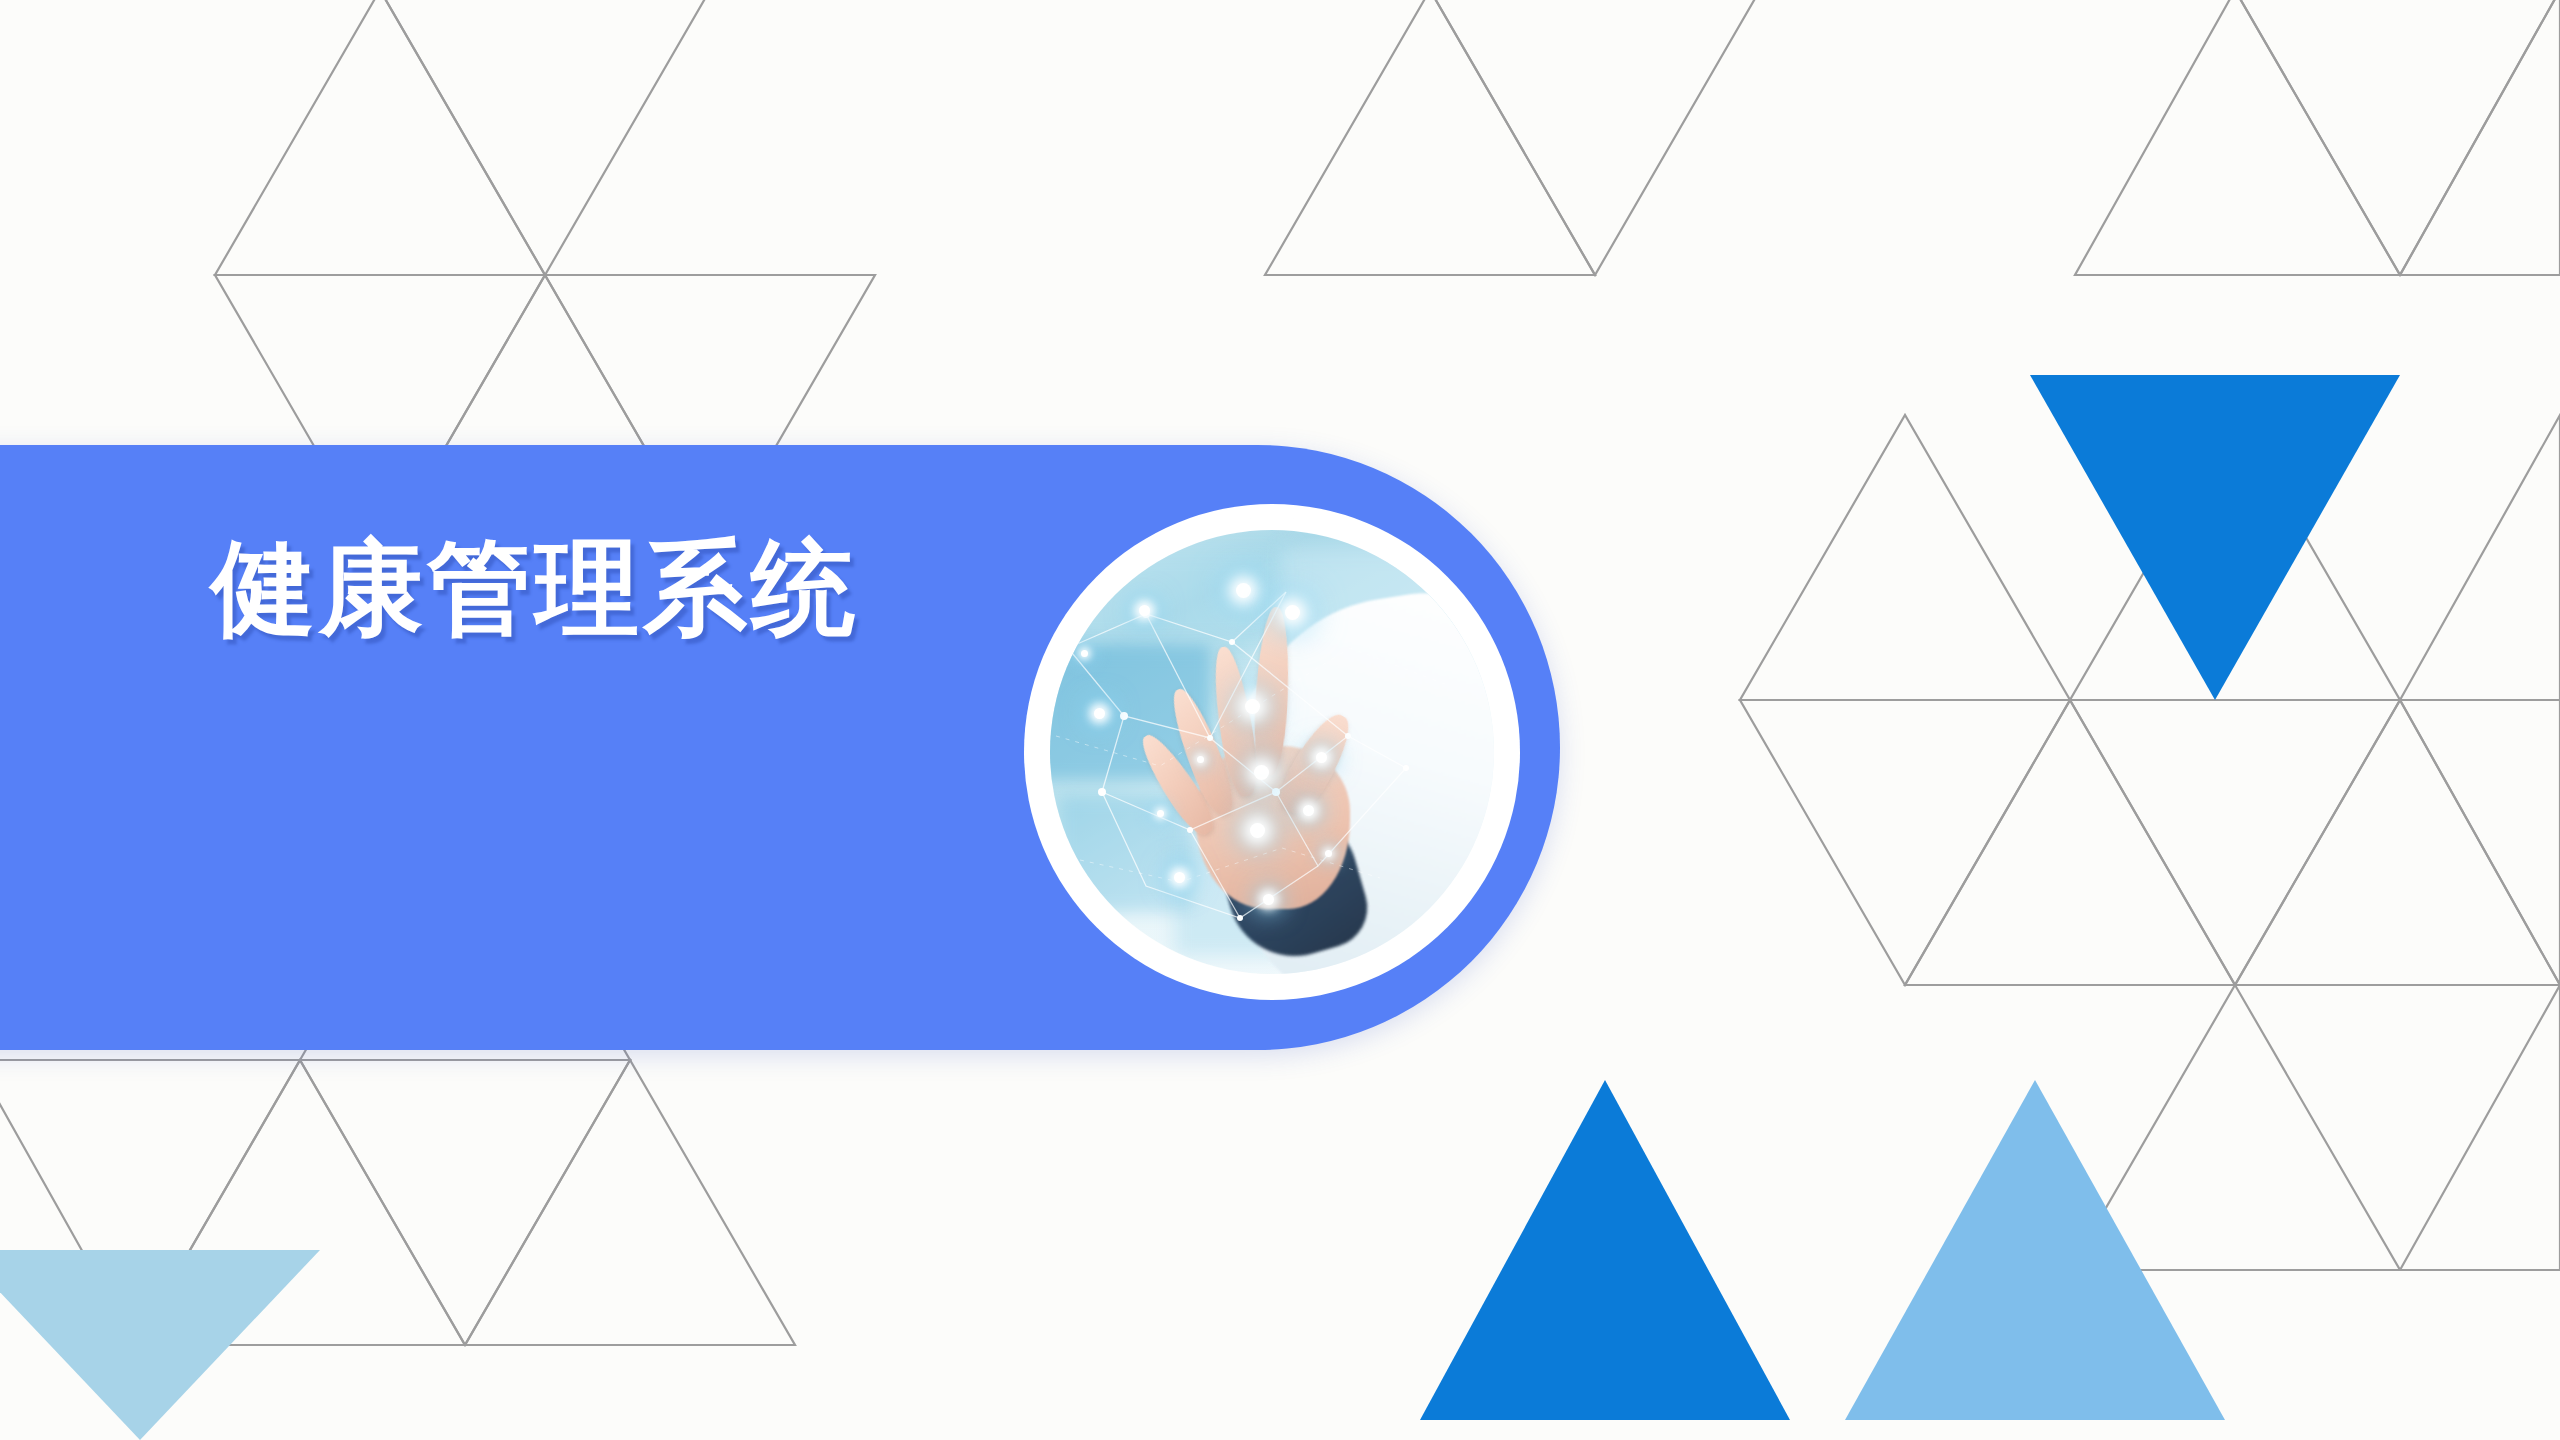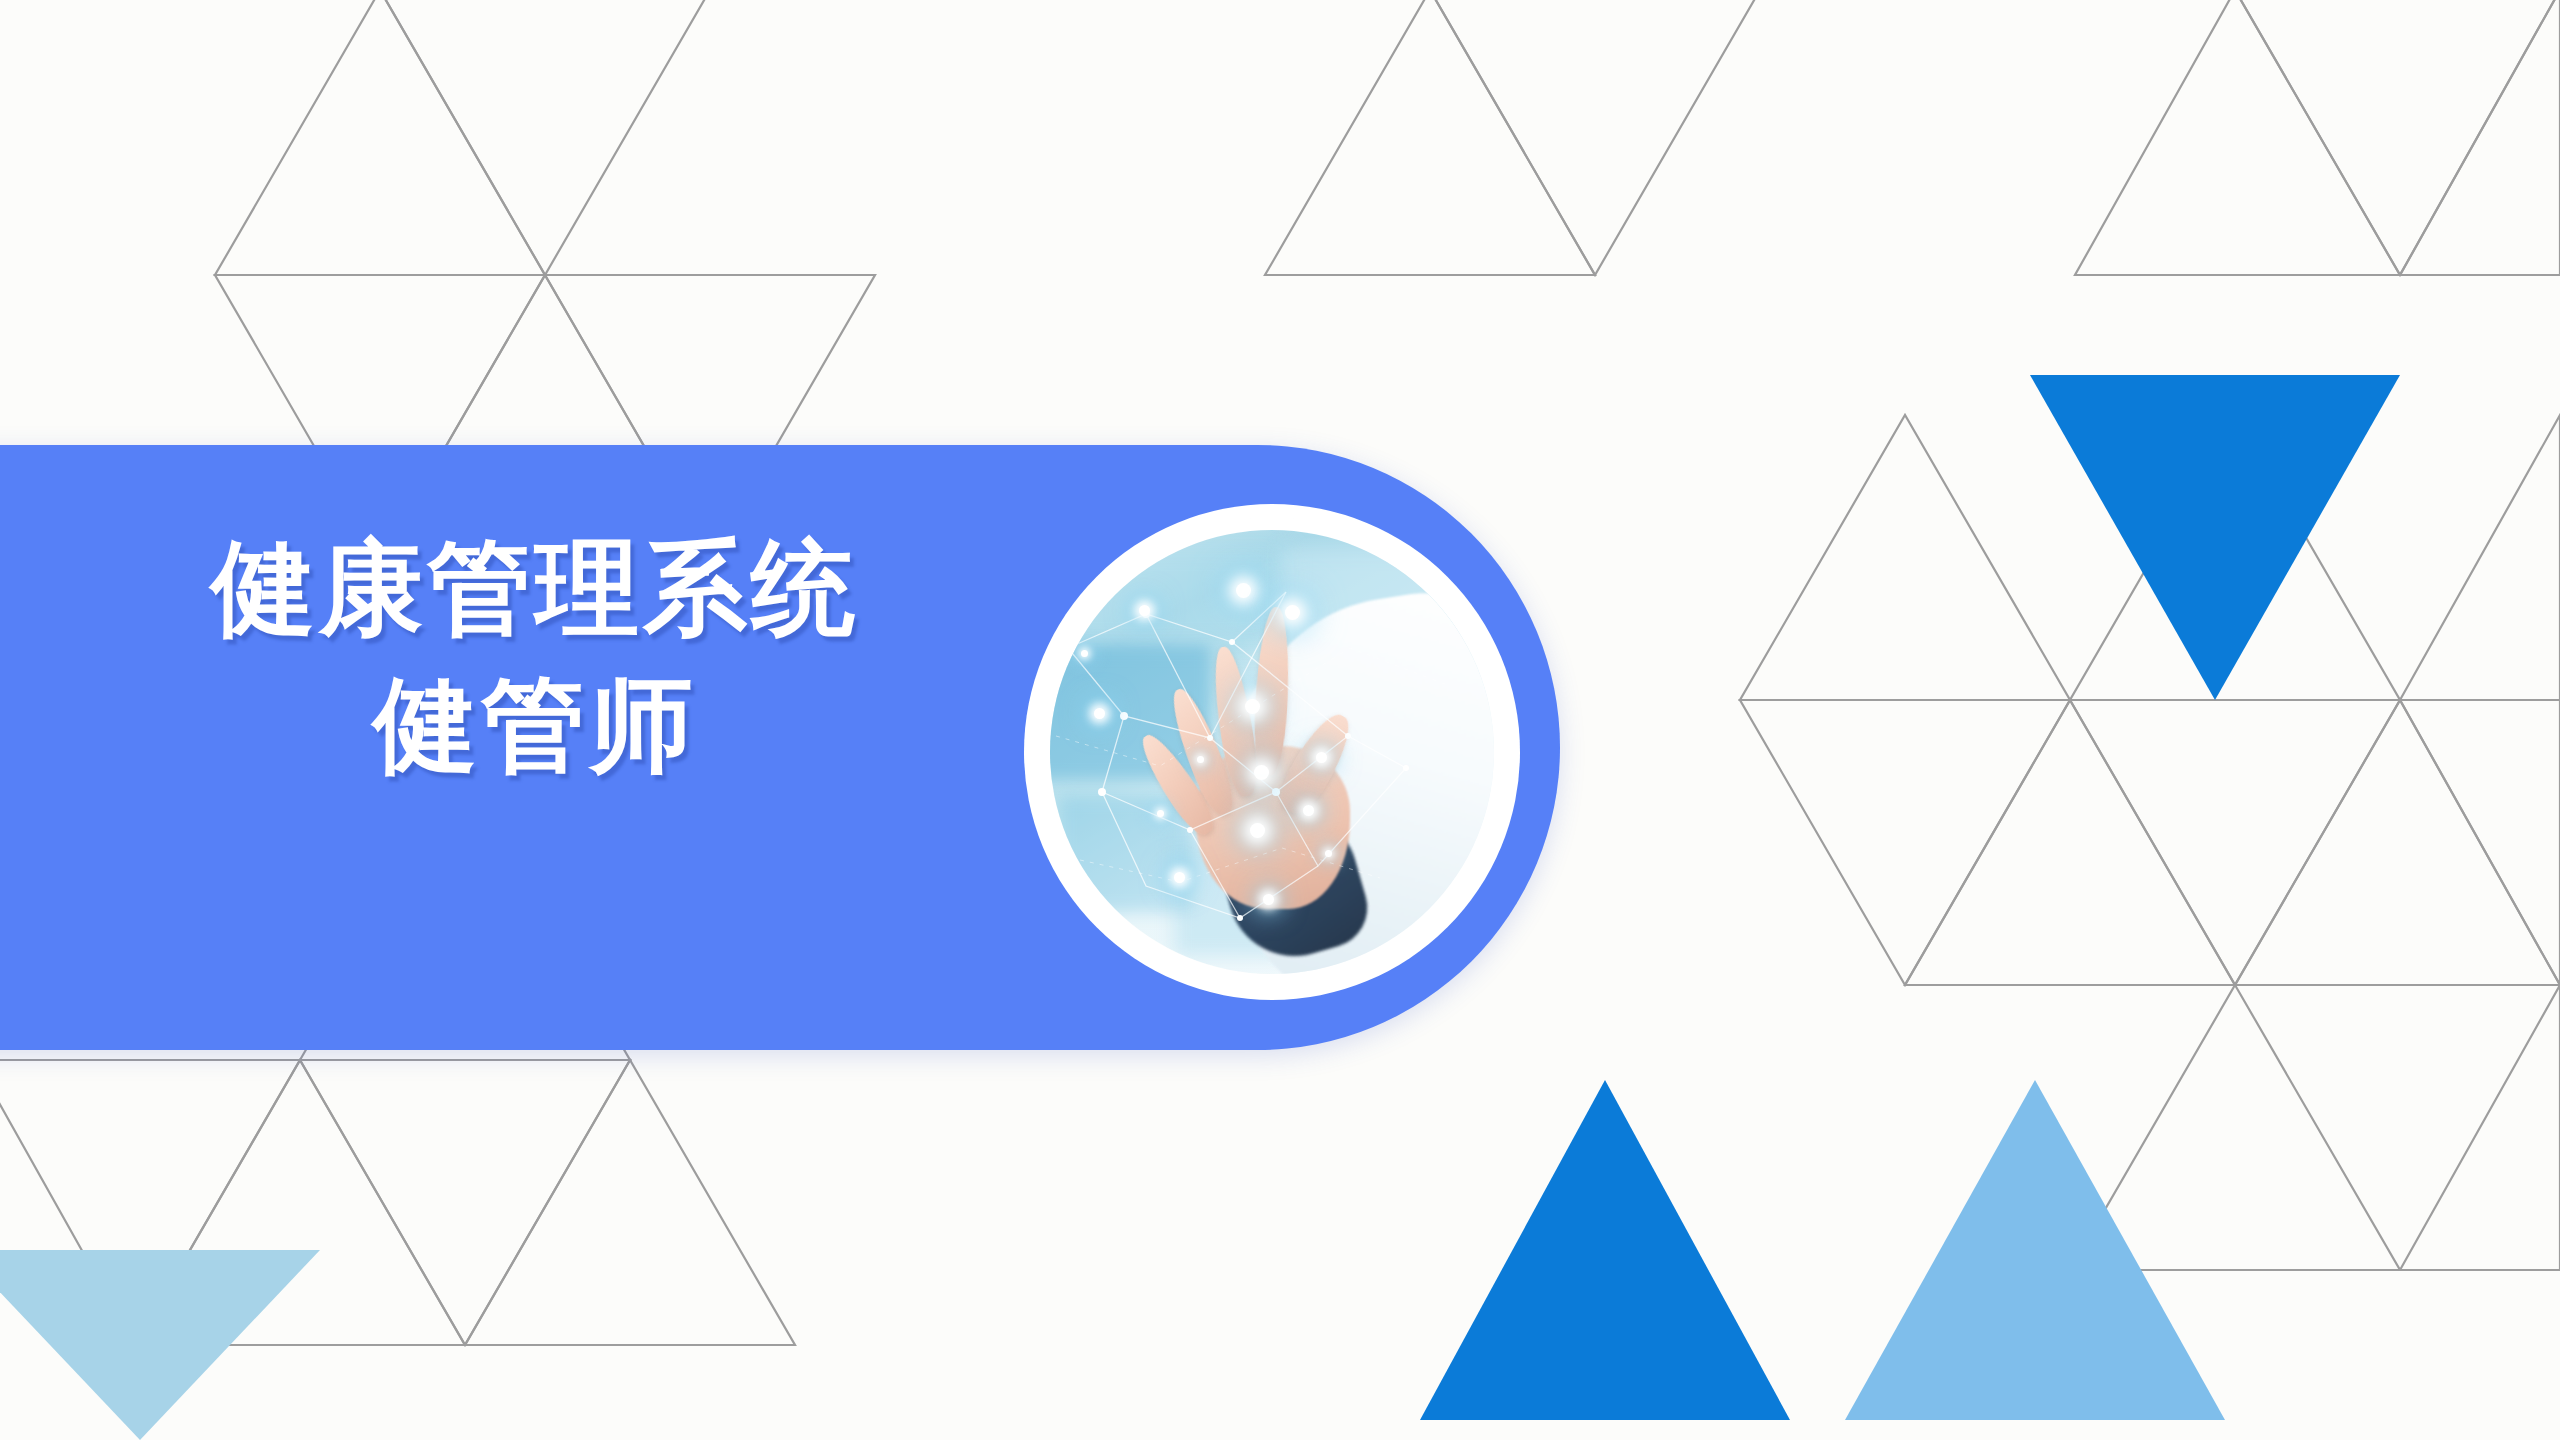--- a/index.html
+++ b/index.html
@@ -161,21 +161,20 @@
       <polygon points="1605,1080 1790,1420 1420,1420" fill="#0b7bd8"></polygon>
       <polygon points="2035,1080 2225,1420 1845,1420" fill="#7fbeeb"></polygon>
       <polygon points="-40,1250 320,1250 140,1440" fill="#a7d3e8"></polygon>
     </g>
   </svg>
 
   <div id="title-pill"></div>
 
   <div id="title-block" class="noselect">
     <span class="line" id="title-line-1">健康管理系统</span>
-    <span class="line" id="title-line-2">健管师</span>
   </div>
 
   <div id="photo-circle">
     <div id="photo-inner">
       <div class="blk b4"></div>
       <div class="blk b5"></div>
       <div class="blk b1"></div>
       <div class="blk b2"></div>
       <div class="blk b3"></div>
 

